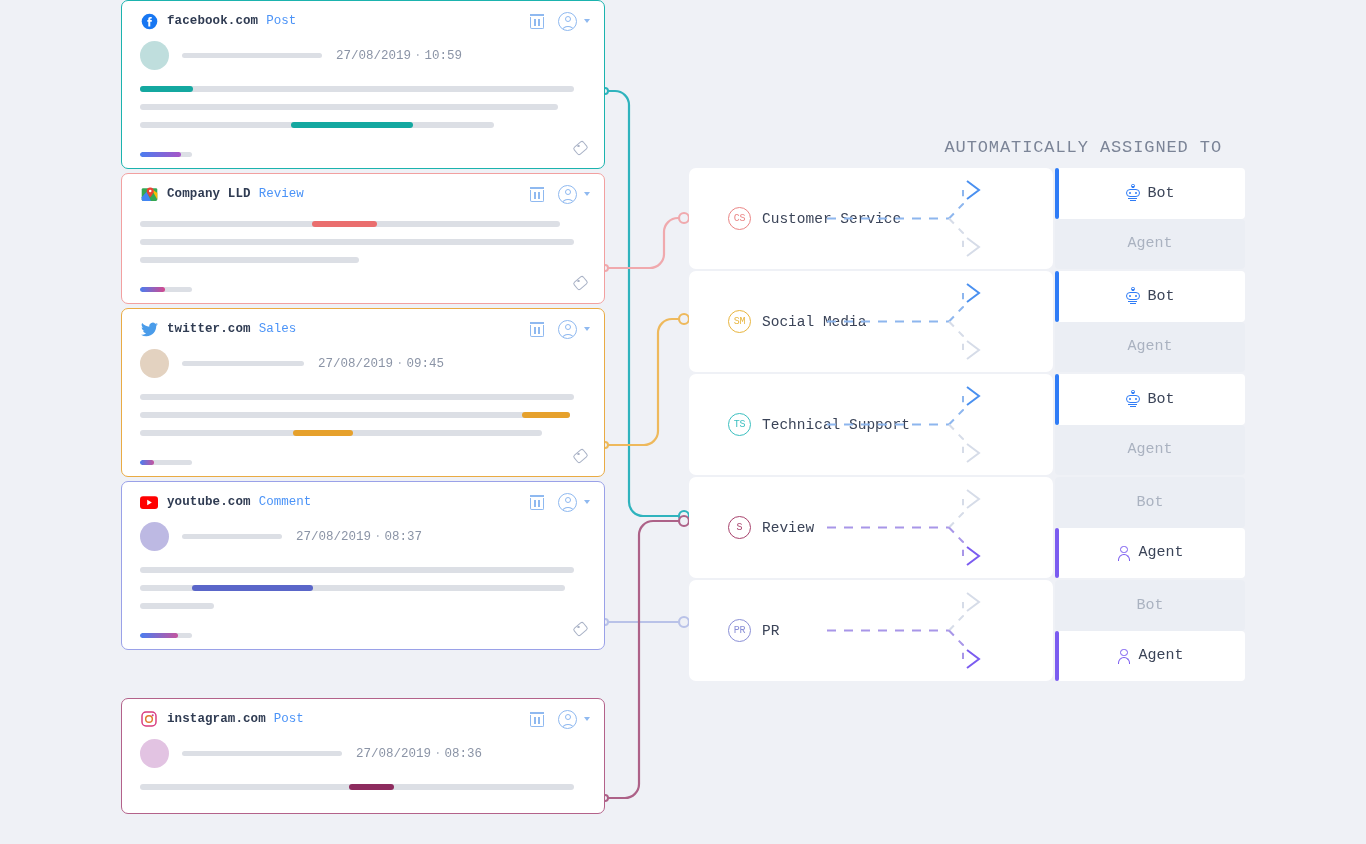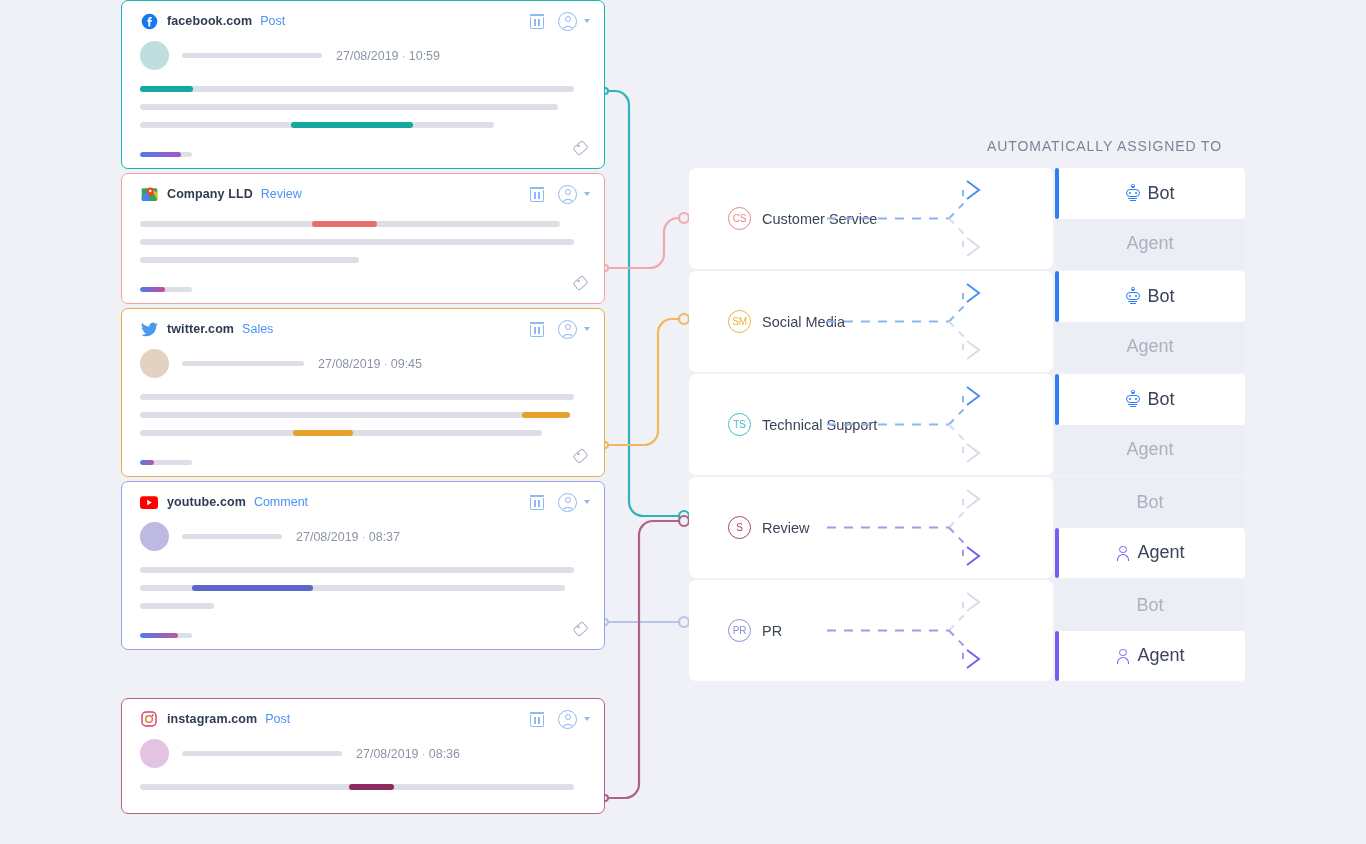--- a/index.html
+++ b/index.html
@@ -1,21 +1,21 @@
 <!DOCTYPE html>
 <html><head>
 <meta charset="utf-8">
 <style>
   * { box-sizing: border-box; margin:0; padding:0; }
   html,body{
     width:1366px; height:844px; overflow:hidden;
     background:#eff1f6;
     font-family:"Liberation Sans", sans-serif;
   }
-  .stage{ position:relative; width:1366px; height:844px; }
+  .stage{ position:relative; width:1366px; height:844px;font-family:Liberation Mono, monospace; }
 
   
   .cards{ position:absolute; left:121px; top:0; width:484px; }
   .card{
     background:#ffffff;
     border:1px solid #cfd4de;
     border-radius:7px;
     margin-bottom:4px;
     padding:9px 14px 11px 18px;
     position:relative;
@@ -63,40 +63,40 @@
   .score span{ position:absolute; left:0; top:0; height:5px; border-radius:3px; }
   .ic-tag{ margin-left:auto; width:17px; height:17px; position:relative; }
   .ic-tag .sq{ position:absolute; left:1px; top:3px; width:13px; height:10px;
                border:1.3px solid #a9b2c6; border-radius:2.5px; transform:rotate(-40deg); }
   .ic-tag .dt{ position:absolute; left:4px; top:4.5px; width:2.6px; height:2.6px;
                border:1.2px solid #a9b2c6; border-radius:50%; }
 
   
   .panel{ position:absolute; left:689px; top:168px; width:556px; }
   .panel-title{ position:absolute; left:689px; top:138px; width:556px; text-align:right;
-                padding-right:23px; font-size:14px; letter-spacing:.9px; color:#7b8497; }
+                padding-right:23px; font-size:17px; letter-spacing:.9px; color:#7b8497; }
   .drow{ display:flex; height:101px; margin-bottom:2px; position:relative; }
   .dept{
     width:364px; background:#fff; border-radius:7px;
     display:flex; align-items:center; padding-left:39px; position:relative;
   }
   .initials{
     width:23px; height:23px; border-radius:50%; border:1.4px solid #000;
     display:flex; align-items:center; justify-content:center;
     font-size:10px; letter-spacing:-.2px; flex:0 0 23px;
   }
   .dept-name{ font-size:14.5px; color:#3b4458; margin-left:11px; white-space:nowrap; }
 
   
   .fork{ position:absolute; right:26px; top:0; bottom:0; width:200px; pointer-events:none; }
 
   .opts{ width:190px; margin-left:2px; display:flex; flex-direction:column; }
   .opt{
     flex:1; display:flex; align-items:center; justify-content:center; gap:7px;
-    font-size:18px; border-radius:4px; position:relative;
+    font-size:15px; border-radius:4px; position:relative;
   }
   .opt.on{ background:#ffffff; color:#3b4458; }
   .opt.off{ background:#ebeef4; color:#aab2c0; }
   .opt.on::before{
     content:""; position:absolute; left:0; top:0; bottom:0; width:3.5px; border-radius:2px;
   }
   .opt.on.bot::before{ background:#2f7cf6; }
   .opt.on.agent::before{ background:#7b5cf0; }
 
   .ic-bot{ width:15px; height:15px; position:relative; }

